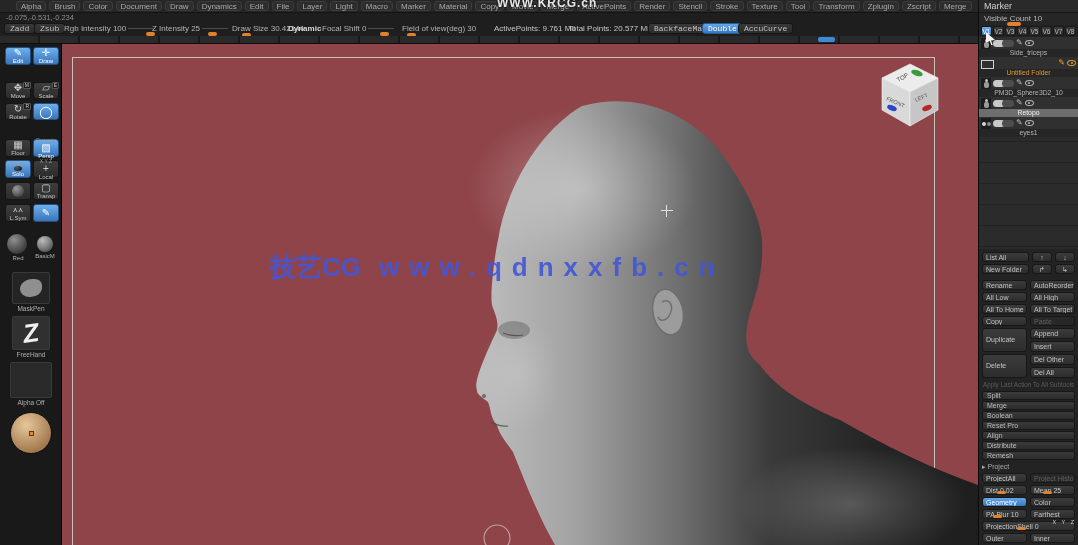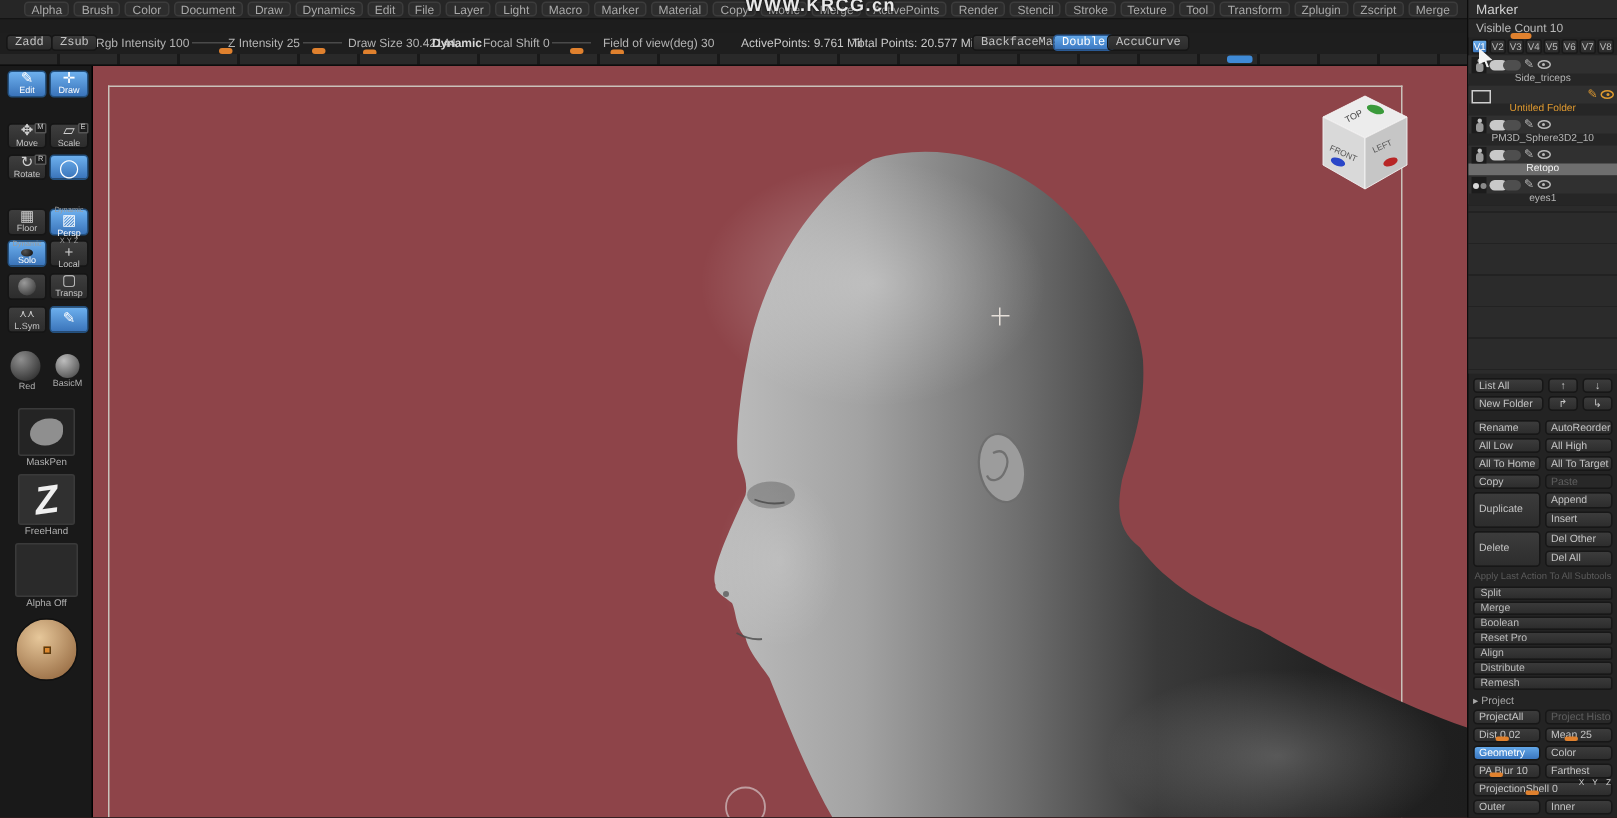--- a/index.html
+++ b/index.html
@@ -164,20 +164,23 @@
       <span class="menu-item">Stroke</span>
       <span class="menu-item">Texture</span>
       <span class="menu-item">Tool</span>
       <span class="menu-item">Transform</span>
       <span class="menu-item">Zplugin</span>
       <span class="menu-item">Zscript</span>
       <span class="menu-item">Merge</span>
     </div>
   <div id="wm-top">WWW.KRCG.cn</div>
 
+  <div id="coordsrow">
+    <span id="coords">-0.075,-0.531,-0.234</span>
+  </div>
 
   <div id="toolbar">
     <span class="tb" style="left:4px">Zadd</span>
     <span class="tb" style="left:34px">Zsub</span>
     <span class="tslider" style="left:64px"><span>Rgb Intensity 100</span><span class="track"><span class="knob" style="left:18px"></span></span></span>
     <span class="tslider" style="left:152px"><span>Z Intensity 25</span><span class="track"><span class="knob" style="left:6px"></span></span></span>
     <span class="tslider" style="left:232px"><span>Draw Size 30.42144</span><span class="knob" style="left:10px; top:9px"></span></span>
     <span class="tlabel bold" style="left:288px">Dynamic</span>
     <span class="tslider" style="left:322px"><span>Focal Shift 0</span><span class="track"><span class="knob" style="left:12px"></span></span></span>
     <span class="tslider" style="left:402px"><span>Field of view(deg) 30</span><span class="knob" style="left:5px; top:9px"></span></span>
@@ -313,20 +316,23 @@
       <ellipse cx="790" cy="460" rx="115" ry="58" fill="url(#hl1)" opacity="0.7"></ellipse>
       <ellipse cx="606" cy="268" rx="15" ry="23" fill="#9c9c9c" stroke="#6e6e6e" stroke-width="1.5" transform="rotate(-12 606 268)"></ellipse>
       <path d="M 600,258 c 8,-4 12,4 8,12 c -3,7 -10,8 -12,3" fill="none" stroke="#707070" stroke-width="1.5"></path>
       <ellipse cx="452" cy="286" rx="16" ry="9" fill="#000" opacity="0.22"></ellipse>
       <path d="M 441,289 q 10,4 20,2" stroke="#3c3c3c" stroke-width="1.2" fill="none" opacity="0.7"></path>
       <circle cx="422" cy="352" r="2" fill="#222" opacity="0.5"></circle>
       <path d="M 429,378 q 9,5 17,4" stroke="#4a4a4a" stroke-width="1.2" fill="none" opacity="0.8"></path>
       <circle cx="435" cy="494" r="13" fill="none" stroke="#e8e8e8" stroke-width="1.2" opacity="0.55"></circle>
     </svg>
 
+    <div id="wm-canvas">
+      <span>技艺CG</span><span class="sp">www.qdnxxfb.cn</span>
+    </div>
     <div id="crosshair"></div>
 
     <svg width="76" height="76" viewBox="0 0 76 76" style="position:absolute; left:810px; top:16px">
       <polygon points="38,4 66,18 38,32 10,18" fill="#ececec" stroke="#f8f8f8" stroke-width="0.6"></polygon>
       <polygon points="10,18 38,32 38,66 10,50" fill="#d9d9d9" stroke="#f3f3f3" stroke-width="0.6"></polygon>
       <polygon points="66,18 38,32 38,66 66,50" fill="#c6c6c6" stroke="#f3f3f3" stroke-width="0.6"></polygon>
       <ellipse cx="45" cy="13" rx="6" ry="2.8" fill="#3a9a3a" transform="rotate(18 45 13)"></ellipse>
       <text x="26" y="22" font-size="6" fill="#444" transform="rotate(-27 26 22)">TOP</text>
       <ellipse cx="20" cy="48" rx="5" ry="2.6" fill="#2a46c8" transform="rotate(20 20 48)"></ellipse>
       <text x="14" y="40" font-size="5.6" fill="#555" transform="rotate(24 14 40)">FRONT</text>

